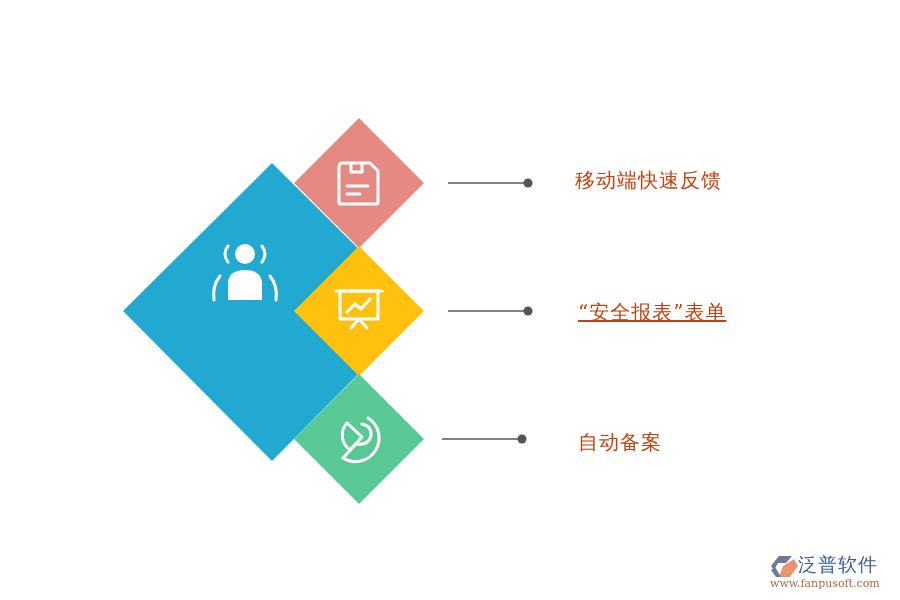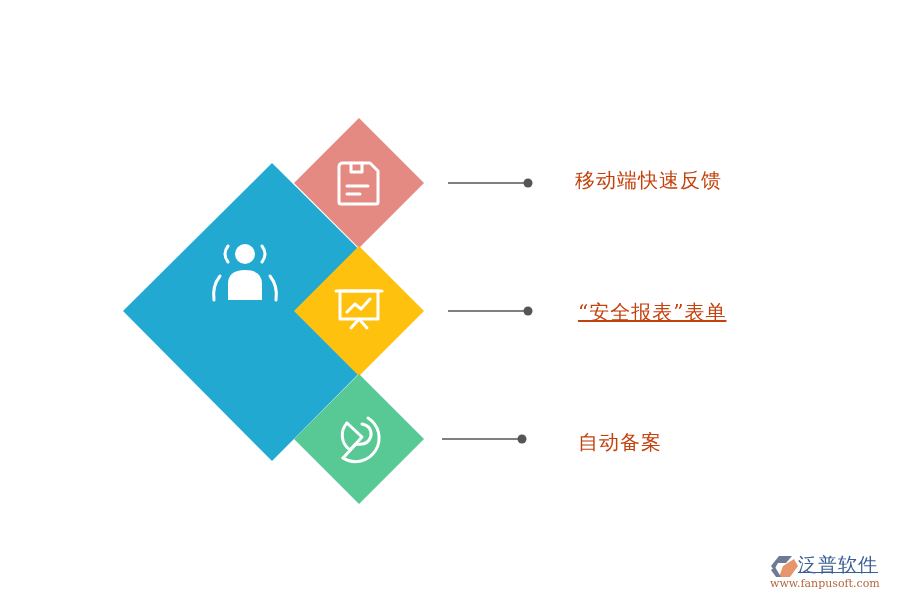--- a/index.html
+++ b/index.html
@@ -14,21 +14,20 @@
       white-space: nowrap; line-height: 24px;
       font-family: "DejaVu Serif", "Liberation Serif", serif;
     }
     .logo {
       position: absolute; left: 768px; top: 552px; width: 130px; height: 44px;
     }
     .logo-cn {
       position: absolute; left: 30px; top: 0px; font-size: 19px; color: #3a5f92;
       font-family: "DejaVu Sans", "Liberation Sans", sans-serif; letter-spacing: 1px;
       white-space: nowrap;
-      text-decoration: underline;
     }
     .logo-url {
       position: absolute; left: 2px; top: 25px; font-size: 11px; color: #b5663f;
       font-family: "DejaVu Serif", "Liberation Serif", serif; white-space: nowrap;
     }
   </style>
 </head>
 <body>
 
 <svg class="canvas" viewBox="0 0 900 600" xmlns="http://www.w3.org/2000/svg">

